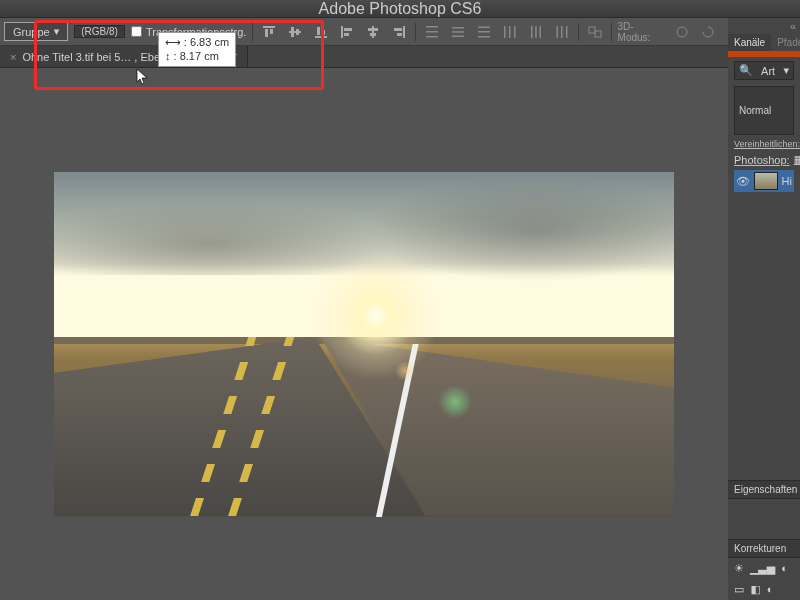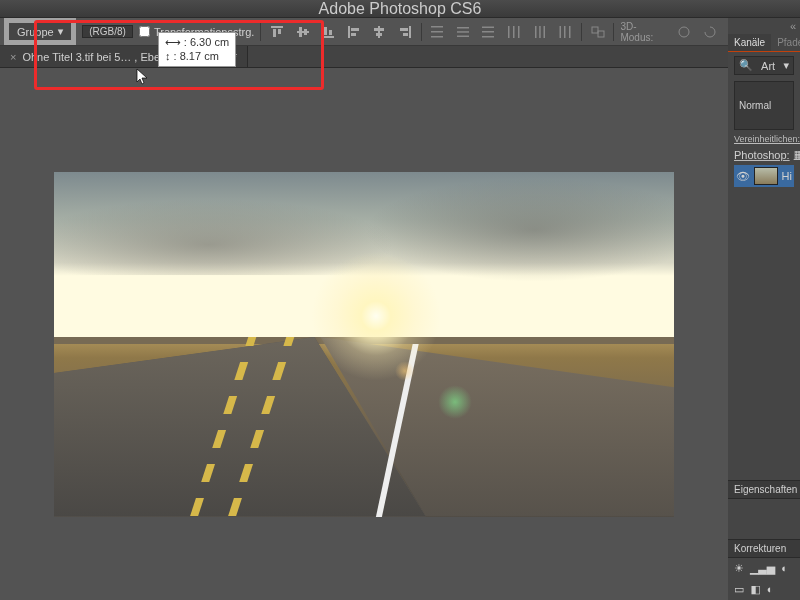--- a/index.html
+++ b/index.html
@@ -1,21 +1,21 @@
 <!DOCTYPE html>
 <html><head>
 <meta charset="utf-8">
 <style>
 * { margin: 0; padding: 0; box-sizing: border-box; font-family: Tahoma, Arial, sans-serif; font-size: 11px; color: #d0d0d0; }
 body { background: #535353; width: 800px; height: 600px; overflow: hidden; position: relative; }
 
 .titlebar { height: 18px; background: linear-gradient(#4b4b4b,#3a3a3a); text-align: center; line-height: 18px; color: #ccc; font-size: 16px; border-bottom: 1px solid #2a2a2a; }
 
 .options-bar { height: 28px; background: #535353; border-bottom: 1px solid #383838; display: flex; align-items: center; padding: 0 4px; gap: 6px; }
-.group-btn { background: #454545; border: 5px solid #a3a3a3; padding: 2px 8px; color: #ccc; display: flex; align-items: center; gap: 4px; }
+.group-btn { background: #454545; border: 1px solid #a3a3a3; padding: 2px 8px; color: #ccc; display: flex; align-items: center; gap: 4px; }
 .label-box { background: #3a3a3a; border: 1px solid #2a2a2a; padding: 0 6px; color: #ccc; font-size: 10px; }
 .check-label { display: flex; align-items: center; gap: 4px; color: #ccc; font-size: 10px; }
 .check-label input { width: 11px; height: 11px; }
 .icon-btn { width: 20px; height: 20px; display: flex; align-items: center; justify-content: center; color: #999; }
 .icon-btn svg { width: 16px; height: 16px; }
 .sep { width: 1px; height: 18px; background: #3a3a3a; }
 .mode-3d { color: #999; font-size: 10px; }
 
 .tooltip { position: absolute; background: #fff; color: #333; border: 1px solid #999; padding: 2px 6px; font-size: 10px; z-index: 30; line-height: 1.3; }
 .tooltip div { color: #333; }
@@ -41,21 +41,21 @@
 .lane::after{ content:""; position:absolute; left:28%; bottom:0; width:8px; height:100%; background: repeating-linear-gradient(to top,#d6b84a 0 18px, transparent 18px 34px); transform: skewX(-18deg); transform-origin: bottom; }
 .edge-line { position:absolute; left:52%; bottom:0; width:6px; height:50%; background:#eee; transform: skewX(-12deg); transform-origin:bottom; }
 .flare1 { position:absolute; top:62%; left:62%; width:34px; height:34px; border-radius:50%; background: radial-gradient(circle,#7fe08a 0%,rgba(127,224,138,0) 70%); opacity:0.7;}
 .flare2 { position:absolute; top:55%; left:55%; width:20px; height:20px; border-radius:50%; background: radial-gradient(circle,#ffcf7a 0%,rgba(255,207,122,0) 70%); opacity:0.6;}
 
 .highlight-box { position: absolute; border: 3px solid #ed2b2b; left: 34px; top: 20px; width: 290px; height: 70px; z-index: 25; border-radius: 3px; }
 .cursor { position: absolute; left: 136px; top: 68px; z-index: 40; color:#fff; }
 
 .panel-col { position: absolute; right: 0; top: 18px; bottom: 0; width: 72px; background: #454545; display: flex; flex-direction: column; }
 .panel-close-row { height: 16px; display:flex; justify-content:flex-end; padding:2px 4px; }
-.panel-tabs { display: flex; background: #3e3e3e; border-bottom: 1px solid #c2410c; }
+.panel-tabs { display: flex; background: #3e3e3e; border-bottom: 6px solid #c2410c; }
 .panel-tab { padding: 3px 6px; font-size: 10px; color:#ddd; }
 .panel-tab.inactive { color:#888; background:#454545; }
 .panel-body { padding: 4px 6px; background:#454545; }
 .dropdown { width: 100%; background:#3a3a3a; border:1px solid #2a2a2a; padding:2px 4px; font-size:10px; display:flex; justify-content:space-between; align-items:center; }
 .blend { margin-top:6px; padding:18px 4px; font-size:10px; background:#3a3a3a; border:1px solid #2a2a2a; }
 .small-row { display:flex; align-items:center; gap:4px; font-size:9px; margin-top:4px; color:#bbb;text-decoration:underline; }
 .layer-row { display:flex; align-items:center; gap:4px; margin-top:4px; background:#3a6aa0; padding:2px; }
 .layer-thumb { width:26px; height:18px; background: linear-gradient(#b7bca8,#8a7c5b); border:1px solid #222; }
 .eye { width:14px; text-align:center; }
 .section-title { background:#3a3a3a; padding:3px 6px; font-size:10px; border-top:1px solid #2a2a2a; border-bottom:1px solid #2a2a2a; margin-top:auto; }
@@ -202,21 +202,21 @@
 </div>
 
 <div class="doc-tabs">
   <div class="doc-tab">
     <span class="x">×</span>
     <span>Ohne Titel 3.tif bei 5…      , Ebenenmaske/16) *</span>
   </div>
 </div>
 
 <div class="tooltip" style="left:158px; top:32px;">
-  <div>⟷ : 6.30 cm</div>
+  <div>⟷ : 6.83 cm</div>
   <div>↕ : 8.17 cm</div>
 </div>
 
 <div class="canvas-area">
   <div class="canvas-img">
     <div class="sky"></div>
     <div class="cloud1"></div>
     <div class="cloud2"></div>
     <div class="ground-far"></div>
     <div class="ground"></div>

